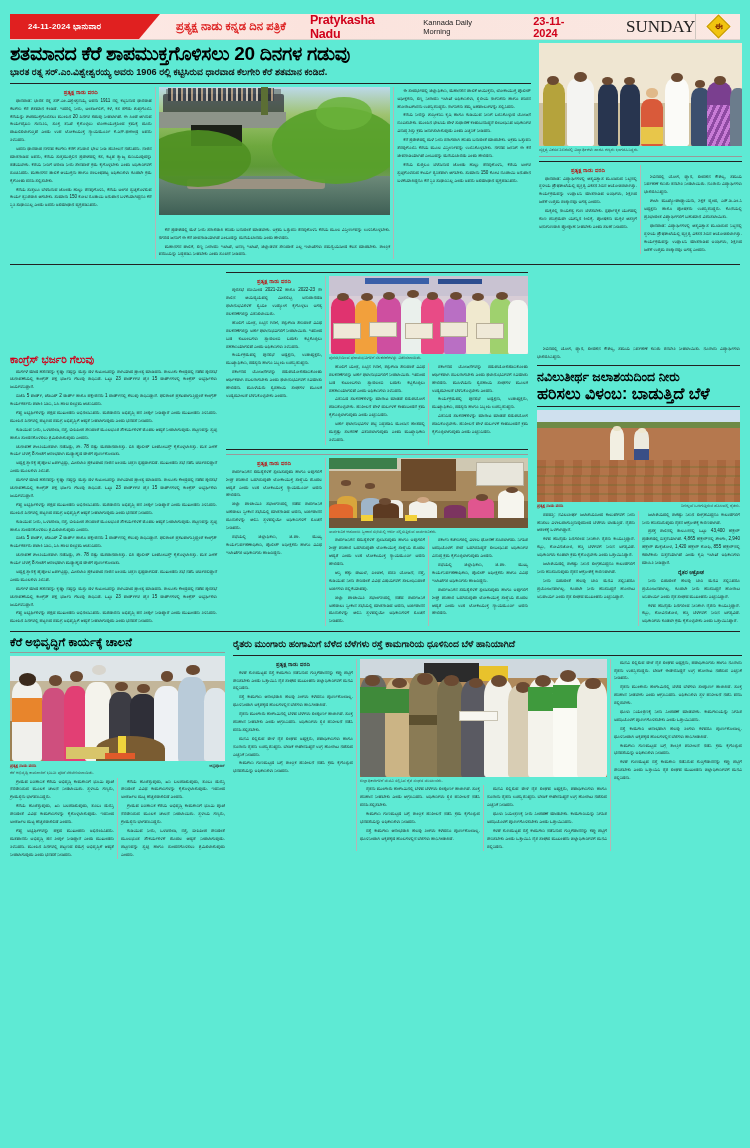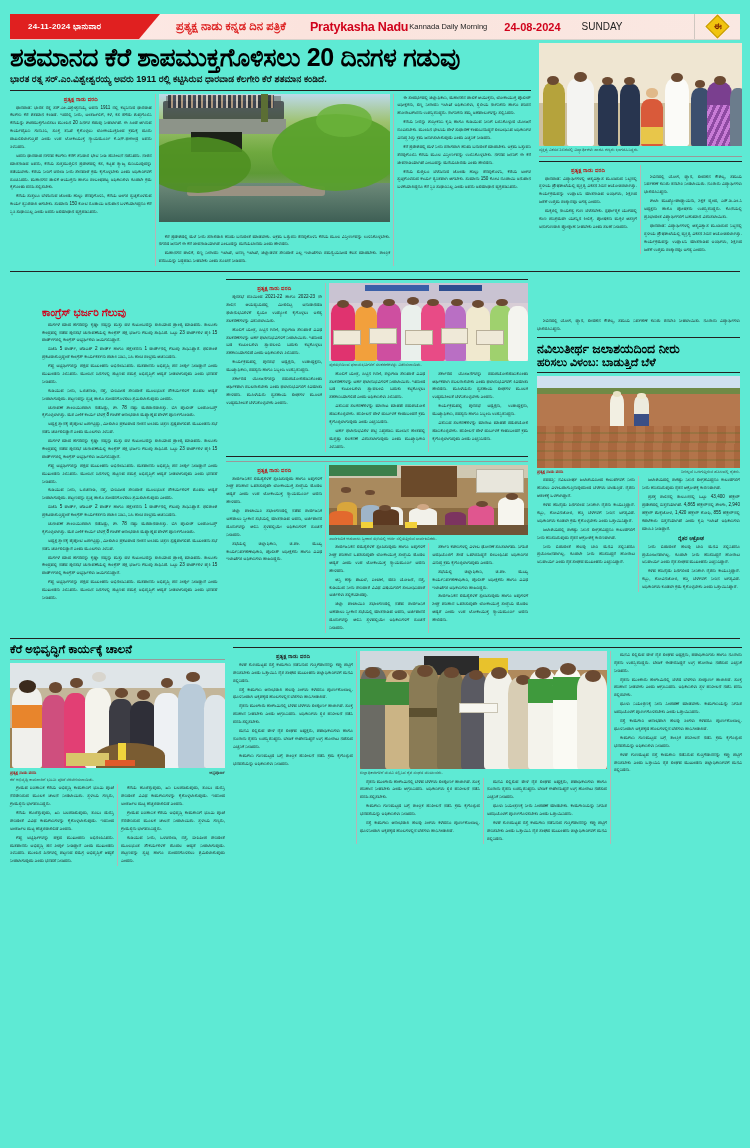--- a/index.html
+++ b/index.html
@@ -39,46 +39,46 @@
     white-space:nowrap;
   }
   .mh-kan {
     color:#d22;
     font-size:11.5px; font-weight:bold;
     display:flex; align-items:center;
     padding:0 10px 0 16px;
     white-space:nowrap;
   }
   .mh-eng-wrap{
-    display:flex; align-items:baseline; gap:1px;
+    display:flex; align-items:baseline; gap:20px;
     padding-left:14px;
   }
   .mh-eng { color:#d0021b; font-size:12.5px; font-weight:bold; letter-spacing:-.2px; align-self:center;}
   .mh-eng-sub { color:#222; font-size:7.5px; align-self:center;}
   .mh-date2 { color:#d0021b; font-size:11px; font-weight:bold; margin-left:16px; align-self:center;}
-  .mh-day { color:#222; font-size:10px; font-family:Liberation Sans, sans-serif; margin-left:20px; align-self:center;}
+  .mh-day { color:#222; font-size:17px; font-family:Liberation Serif, serif; margin-left:20px; align-self:center;}
   .mh-spacer { flex:1; }
   .mh-logo-cell{
     width:46px; border-left:1px solid #cfc7c0;
     display:flex; align-items:center; justify-content:center;
   }
   .mh-logo{
     width:17px;height:17px;background:#f1c40f;
     transform:rotate(45deg);
     display:flex;align-items:center;justify-content:center;
     border:1px solid #c49a06;
   }
   .mh-logo span{ transform:rotate(-45deg); font-size:9px; color:#7a1f00; font-weight:bold;}
 
   
   .rule { border-top:1.6px solid #222; margin:3px 0; }
   .rule-thin { border-top:1px solid #999; margin:3px 0; }
 
   .hl-main {
-    font-size:25px; font-weight:bold; line-height:1.12;
+    font-size:19px; font-weight:bold; line-height:1.12;
     letter-spacing:-.3px; color:#000;
   }
   .hl-sub {
     font-size:9.2px; font-weight:bold; line-height:1.25; margin-top:3px; color:#111;
   }
   .hl-sec {
     font-size:16.5px; font-weight:bold; line-height:1.12; color:#000;
   }
   .hl-sec-sm { font-size:13.5px; font-weight:bold; line-height:1.15; color:#000;}
   .hl-red { font-size:10.5px; font-weight:bold; color:#d0021b; line-height:1.2;}
@@ -122,36 +122,36 @@
 <body>
 
 <div class="page">
 
   <div class="masthead">
     <div class="mh-date-tab">24-11-2024 ಭಾನುವಾರ</div>
     <div class="mh-kan">ಪ್ರತ್ಯಕ್ಷ ನಾಡು ಕನ್ನಡ ದಿನ ಪತ್ರಿಕೆ</div>
     <div class="mh-eng-wrap">
       <div class="mh-eng">Pratykasha Nadu</div>
       <div class="mh-eng-sub">Kannada Daily Morning</div>
-      <div class="mh-date2">24-08-2024</div>
+      <div class="mh-date2">23-11-2024</div>
       <div class="mh-day">SUNDAY</div>
     </div>
     <div class="mh-spacer"></div>
     <div class="mh-logo-cell">
       <div class="mh-logo">
           <span>ಈ</span>
         </div>
     </div>
   </div>
 
   <div class="band" style="margin-top:3px;">
 
     <div style="width:521px;">
       <div class="hl-main">ಶತಮಾನದ ಕೆರೆ ಶಾಪಮುಕ್ತಗೊಳಿಸಲು 20 ದಿನಗಳ ಗಡುವು</div>
-      <div class="hl-sub">ಭಾರತ ರತ್ನ ಸರ್.ಎಂ.ವಿಶ್ವೇಶ್ವರಯ್ಯ ಅವರು 1911 ರಲ್ಲಿ ಕಟ್ಟಿಸಿರುವ ಧಾರವಾಡ ಕೆಲಗೇರಿ ಕೆರೆ ಶತಮಾನ ಕಂಡಿದೆ.</div>
+      <div class="hl-sub">ಭಾರತ ರತ್ನ ಸರ್.ಎಂ.ವಿಶ್ವೇಶ್ವರಯ್ಯ ಅವರು 1906 ರಲ್ಲಿ ಕಟ್ಟಿಸಿರುವ ಧಾರವಾಡ ಕೆಲಗೇರಿ ಕೆರೆ ಶತಮಾನ ಕಂಡಿದೆ.</div>
       <div class="rule" style="margin-top:4px;"></div>
 
       <div class="band" style="align-items:flex-start;">
 
         <div style="width:142px;">
           <div class="byline">ಪ್ರತ್ಯಕ್ಷ ನಾಡು ವರದಿ</div>
           <div class="body-txt">
             <p>ಧಾರವಾಡ: ಭಾರತ ರತ್ನ ಸರ್.ಎಂ.ವಿಶ್ವೇಶ್ವರಯ್ಯ ಅವರು 1911 ರಲ್ಲಿ ಕಟ್ಟಿಸಿರುವ ಧಾರವಾಡ ಕೆಲಗೇರಿ ಕೆರೆ ಶತಮಾನ ಕಂಡಿದೆ. ಇದರಲ್ಲಿ ನೀರು, ಅಂತರ್ಜಲಿಗೆ, ಕಳೆ, ಕಸ ತೆಗೆದು ಶುದ್ಧಗೊಳಿಸಿ ಕೆರೆಯನ್ನು ಶಾಪಮುಕ್ತಗೊಳಿಸಲು ಮುಂದಿನ 20 ದಿನಗಳ ಗಡುವು ನೀಡಲಾಗಿದೆ. ಈ ಹಿಂದೆ ಆಗಿರುವ ಕಾರ್ಯವೈಖರಿ ಗುರುತಿಸಿ, ಸೂಕ್ತ ತನಿಖೆ ಕೈಗೊಳ್ಳಲು ಲೋಕಾಯುಕ್ತದಿಂದ ಕ್ರಮಕ್ಕೆ ದೂರು ದಾಖಲಿಸಲಾಗುತ್ತಿದೆ ಎಂದು ಉಪ ಲೋಕಾಯುಕ್ತ ನ್ಯಾಯಮೂರ್ತಿ ಕೆ.ಎನ್.ಫಣೀಂದ್ರ ಅವರು ತಿಳಿಸಿದರು.</p>
             <p>ಅವರು ಧಾರವಾಡ ನಗರದ ಕೆಲಗೇರಿ ಕೆರೆಗೆ ಶನಿವಾರ ಭೇಟಿ ನೀಡಿ ಪರಿಶೀಲನೆ ನಡೆಸಿದರು. ನಂತರ ಮಾತನಾಡಿದ ಅವರು, ಕೆರೆಯ ಸುತ್ತಮುತ್ತಲಿನ ಪ್ರದೇಶದಲ್ಲಿ ಕಸ, ಕಟ್ಟಡ ತ್ಯಾಜ್ಯ ಸುರಿಯುವುದನ್ನು ತಡೆಯಬೇಕು. ಕೆರೆಯ ನೀರಿಗೆ ಚರಂಡಿ ನೀರು ಸೇರದಂತೆ ಕ್ರಮ ಕೈಗೊಳ್ಳಬೇಕು ಎಂದು ಅಧಿಕಾರಿಗಳಿಗೆ ಸೂಚಿಸಿದರು. ಮಹಾನಗರ ಪಾಲಿಕೆ ಆಯುಕ್ತರು ಹಾಗೂ ಸಂಬಂಧಪಟ್ಟ ಅಧಿಕಾರಿಗಳು ಕೂಡಲೇ ಕ್ರಮ ಕೈಗೊಂಡು ವರದಿ ಸಲ್ಲಿಸಬೇಕು.</p>
             <p>ಕೆರೆಯ ಸುತ್ತಲೂ ಬೆಳೆದಿರುವ ಜೊಂಡು ಹುಲ್ಲು ತೆರವುಗೊಳಿಸಿ, ಕೆರೆಯ ಅಂಗಳ ಸ್ವಚ್ಛಗೊಳಿಸುವ ಕಾರ್ಯ ತ್ವರಿತವಾಗಿ ಆಗಬೇಕು. ಸುಮಾರು 150 ಕೋಟಿ ರೂಪಾಯಿ ಅನುದಾನ ಬಳಕೆಯಾಗಿದ್ದರೂ ಕೆರೆ ಸ್ಥಿತಿ ಸುಧಾರಿಸಿಲ್ಲ ಎಂದು ಅವರು ಅಸಮಾಧಾನ ವ್ಯಕ್ತಪಡಿಸಿದರು.</p>
@@ -236,21 +236,21 @@
             <p>ಶಾಲಾ ಮುಖ್ಯೋಪಾಧ್ಯಾಯರು, ಶಿಕ್ಷಕ ವೃಂದ, ಎಸ್.ಡಿ.ಎಂ.ಸಿ ಅಧ್ಯಕ್ಷರು ಹಾಗೂ ಪೋಷಕರು ಉಪಸ್ಥಿತರಿದ್ದರು. ಕೊನೆಯಲ್ಲಿ ಪ್ರತಿಭಾವಂತ ವಿದ್ಯಾರ್ಥಿಗಳಿಗೆ ಬಹುಮಾನ ವಿತರಿಸಲಾಯಿತು.</p>
             <p>ಧಾರವಾಡ: ವಿದ್ಯಾರ್ಥಿಗಳಲ್ಲಿ ಆತ್ಮವಿಶ್ವಾಸ ಮೂಡಿಸುವ ನಿಟ್ಟಿನಲ್ಲಿ ಸ್ಥಳೀಯ ಪ್ರೌಢಶಾಲೆಯಲ್ಲಿ ವ್ಯಕ್ತಿತ್ವ ವಿಕಸನ ಶಿಬಿರ ಆಯೋಜಿಸಲಾಗಿತ್ತು. ಕಾರ್ಯಕ್ರಮವನ್ನು ಉದ್ಘಾಟಿಸಿ ಮಾತನಾಡಿದ ಅತಿಥಿಗಳು, ಶಿಕ್ಷಣದ ಜತೆಗೆ ಉತ್ತಮ ಸಂಸ್ಕಾರವೂ ಅಗತ್ಯ ಎಂದರು.</p>
           </div>
         </div>
       </div>
     </div>
   </div>
 
   <div class="sep-h" style="margin-top:5px;"></div>
 
-  <div class="band" style="align-items:center;margin-left:32px;">
+  <div class="band" style="align-items:flex-end;">
 
     <div style="width:215px;">
       <div class="hl-red">ಕಾಂಗ್ರೆಸ್ ಭರ್ಜರಿ ಗೆಲುವು</div>
       <div class="body-txt" style="margin-top:2px;">
         <p>ದುರ್ಗಳೆ ಮಾದ ಹಗರವನ್ನು ಕೃಷ್ಣಾ ನದ್ಯನ್ನು ಮತ್ತು ದಳ ಕುಟುಂಬವನ್ನು ಸಾಗಿಯಾದ ಪ್ರಾಂತ್ಯ ಮಾಡಿದರು. ತಾಲೂಕು ಕೇಂದ್ರದಲ್ಲಿ ನಡೆದ ಪುರಸಭೆ ಚುನಾವಣೆಯಲ್ಲಿ ಕಾಂಗ್ರೆಸ್ ಪಕ್ಷ ಭರ್ಜರಿ ಗೆಲುವು ಸಾಧಿಸಿದೆ. ಒಟ್ಟು 23 ವಾರ್ಡ್‌ಗಳ ಪೈಕಿ 15 ವಾರ್ಡ್‌ಗಳಲ್ಲಿ ಕಾಂಗ್ರೆಸ್ ಅಭ್ಯರ್ಥಿಗಳು ಜಯಗಳಿಸಿದ್ದಾರೆ.</p>
         <p>ಬಿಜೆಪಿ 5 ವಾರ್ಡ್, ಜೆಡಿಎಸ್ 2 ವಾರ್ಡ್ ಹಾಗೂ ಪಕ್ಷೇತರರು 1 ವಾರ್ಡ್‌ನಲ್ಲಿ ಗೆಲುವು ಸಾಧಿಸಿದ್ದಾರೆ. ಫಲಿತಾಂಶ ಪ್ರಕಟವಾಗುತ್ತಿದ್ದಂತೆ ಕಾಂಗ್ರೆಸ್ ಕಾರ್ಯಕರ್ತರು ಪಟಾಕಿ ಸಿಡಿಸಿ, ಸಿಹಿ ಹಂಚಿ ಸಂಭ್ರಮ ಆಚರಿಸಿದರು.</p>
         <p>ಗೆದ್ದ ಅಭ್ಯರ್ಥಿಗಳನ್ನು ಪಕ್ಷದ ಮುಖಂಡರು ಅಭಿನಂದಿಸಿದರು. ಮತದಾರರು ಅಭಿವೃದ್ಧಿ ಪರ ತೀರ್ಪು ನೀಡಿದ್ದಾರೆ ಎಂದು ಮುಖಂಡರು ತಿಳಿಸಿದರು. ಮುಂದಿನ ದಿನಗಳಲ್ಲಿ ಪಟ್ಟಣದ ಸಮಗ್ರ ಅಭಿವೃದ್ಧಿಗೆ ಆದ್ಯತೆ ನೀಡಲಾಗುವುದು ಎಂದು ಭರವಸೆ ನೀಡಿದರು.</p>
         <p>ಕುಡಿಯುವ ನೀರು, ಒಳಚರಂಡಿ, ರಸ್ತೆ, ಬೀದಿದೀಪ ಸೇರಿದಂತೆ ಮೂಲಭೂತ ಸೌಕರ್ಯಗಳಿಗೆ ಮೊದಲ ಆದ್ಯತೆ ನೀಡಲಾಗುವುದು. ಪಟ್ಟಣವನ್ನು ಸ್ವಚ್ಛ ಹಾಗೂ ಸುಂದರಗೊಳಿಸಲು ಶ್ರಮಿಸಲಾಗುವುದು ಎಂದರು.</p>
         <p>ಚುನಾವಣೆ ಶಾಂತಿಯುತವಾಗಿ ನಡೆದಿದ್ದು, ಶೇ. 78 ರಷ್ಟು ಮತದಾನವಾಗಿತ್ತು. ಬಿಗಿ ಪೊಲೀಸ್ ಬಂದೋಬಸ್ತ್ ಕೈಗೊಳ್ಳಲಾಗಿತ್ತು. ಮತ ಎಣಿಕೆ ಕಾರ್ಯ ಬೆಳಗ್ಗೆ 8 ಗಂಟೆಗೆ ಆರಂಭವಾಗಿ ಮಧ್ಯಾಹ್ನದ ವೇಳೆಗೆ ಪೂರ್ಣಗೊಂಡಿತು.</p>
         <p>ಅಧ್ಯಕ್ಷ ಸ್ಥಾನಕ್ಕೆ ಪೈಪೋಟಿ ಏರ್ಪಟ್ಟಿದ್ದು, ಮೀಸಲಾತಿ ಪ್ರಕಟವಾದ ನಂತರ ಅಂತಿಮ ಚಿತ್ರಣ ಸ್ಪಷ್ಟವಾಗಲಿದೆ. ಮುಖಂಡರು ಸಭೆ ನಡೆಸಿ ಚರ್ಚಿಸಲಿದ್ದಾರೆ ಎಂದು ಮೂಲಗಳು ತಿಳಿಸಿವೆ.</p>
@@ -390,21 +390,21 @@
     </div>
 
     <div style="width:1px;background:#222;margin:0 4px;"></div>
 
     <div style="width:203px;">
       <div class="body-txt" style="margin-bottom:3px;">
         <p>ಶಿಬಿರದಲ್ಲಿ ಯೋಗ, ಧ್ಯಾನ, ಸಂವಹನ ಕೌಶಲ್ಯ, ಸಮಯ ನಿರ್ವಹಣೆ ಕುರಿತು ತರಬೇತಿ ನೀಡಲಾಯಿತು. ನೂರಾರು ವಿದ್ಯಾರ್ಥಿಗಳು ಭಾಗವಹಿಸಿದ್ದರು.</p>
       </div>
       <div class="sep-h"></div>
       <div class="hl-sec-sm" style="font-size:12.5px;">ನವಿಲುತೀರ್ಥ ಜಲಾಶಯದಿಂದ ನೀರು</div>
-      <div class="hl-sec-sm" style="font-size:11px;">ಹರಿಸಲು ವಿಳಂಬ: ಬಾಡುತ್ತಿದೆ ಬೆಳೆ</div>
+      <div class="hl-sec-sm" style="font-size:16px;">ಹರಿಸಲು ವಿಳಂಬ: ಬಾಡುತ್ತಿದೆ ಬೆಳೆ</div>
       <div class="rule" style="margin-top:3px;"></div>
       <div class="photo ph-field" style="height:92px;width:100%;">
         <div style="position:absolute;inset:0;background:linear-gradient(#cfe0ee 0 13%,#7f9452 13% 19%,#b5784e 19% 100%);"></div>
         <div style="position:absolute;left:0;top:13%;width:100%;height:7%;background:#6f8a46;"></div>
         <div class="fig" style="left:36%;bottom:46%;width:7%;height:34%;background:#f2efe2;border-radius:30% 30% 0 0;"></div>
         <div class="head" style="left:37.5%;bottom:77%;width:4%;height:6%;background:#e8e2c6;"></div>
         <div class="fig" style="left:48%;bottom:46%;width:7%;height:32%;background:#eceade;border-radius:30% 30% 0 0;"></div>
         <div class="head" style="left:49.5%;bottom:75%;width:4%;height:6%;background:#efe8cf;"></div>
         <div style="position:absolute;left:48%;bottom:46%;width:7%;height:12%;background:#3a4f86;"></div>
         <div style="position:absolute;left:0;bottom:0;width:100%;height:46%;
@@ -493,20 +493,21 @@
             <p>ಗ್ರಾಮದ ಐತಿಹಾಸಿಕ ಕೆರೆಯ ಅಭಿವೃದ್ಧಿ ಕಾಮಗಾರಿಗೆ ಭೂಮಿ ಪೂಜೆ ನೆರವೇರಿಸುವ ಮೂಲಕ ಚಾಲನೆ ನೀಡಲಾಯಿತು. ಸ್ಥಳೀಯ ಗಣ್ಯರು, ಗ್ರಾಮಸ್ಥರು ಭಾಗವಹಿಸಿದ್ದರು.</p>
             <p>ಕುಡಿಯುವ ನೀರು, ಒಳಚರಂಡಿ, ರಸ್ತೆ, ಬೀದಿದೀಪ ಸೇರಿದಂತೆ ಮೂಲಭೂತ ಸೌಕರ್ಯಗಳಿಗೆ ಮೊದಲ ಆದ್ಯತೆ ನೀಡಲಾಗುವುದು. ಪಟ್ಟಣವನ್ನು ಸ್ವಚ್ಛ ಹಾಗೂ ಸುಂದರಗೊಳಿಸಲು ಶ್ರಮಿಸಲಾಗುವುದು ಎಂದರು.</p>
           </div>
         </div>
       </div>
     </div>
 
     <div style="width:1px;background:#222;margin:0 4px;"></div>
 
     <div style="width:511px;">
+      <div class="hl-sub">ರೈತರು ಮುಂಗಾರು ಹಂಗಾಮಿಗೆ ಬೆಳೆದ ಬೆಳೆಗಳು ರಸ್ತೆ ಕಾಮಗಾರಿಯ ಧೂಳಿನಿಂದ ಬೆಳೆ ಹಾನಿಯಾಗಿದೆ</div>
       <div class="rule" style="margin-top:4px;"></div>
       <div class="band" style="align-items:flex-start;">
         <div style="width:120px;">
           <div class="byline byline-dark">ಪ್ರತ್ಯಕ್ಷ ನಾಡು ವರದಿ</div>
           <div class="body-txt">
             <p>ಕಳಪೆ ಗುಣಮಟ್ಟದ ರಸ್ತೆ ಕಾಮಗಾರಿ ನಡೆಸಿರುವ ಗುತ್ತಿಗೆದಾರರನ್ನು ಕಪ್ಪು ಪಟ್ಟಿಗೆ ಸೇರಿಸಬೇಕು ಎಂದು ಒತ್ತಾಯಿಸಿ ರೈತ ಸಂಘದ ಮುಖಂಡರು ಜಿಲ್ಲಾಧಿಕಾರಿಗಳಿಗೆ ಮನವಿ ಸಲ್ಲಿಸಿದರು.</p>
             <p>ರಸ್ತೆ ಕಾಮಗಾರಿ ಆರಂಭವಾಗಿ ಹಲವು ತಿಂಗಳು ಕಳೆದರೂ ಪೂರ್ಣಗೊಂಡಿಲ್ಲ. ಧೂಳಿನಿಂದಾಗಿ ಅಕ್ಕಪಕ್ಕದ ಹೊಲಗಳಲ್ಲಿನ ಬೆಳೆಗಳು ಹಾನಿಗೀಡಾಗಿವೆ.</p>
             <p>ರೈತರು ಮುಂಗಾರು ಹಂಗಾಮಿನಲ್ಲಿ ಬೆಳೆದ ಬೆಳೆಗಳು ಸಂಪೂರ್ಣ ಹಾಳಾಗಿವೆ. ಸೂಕ್ತ ಪರಿಹಾರ ನೀಡಬೇಕು ಎಂದು ಆಗ್ರಹಿಸಿದರು. ಅಧಿಕಾರಿಗಳು ಸ್ಥಳ ಪರಿಶೀಲನೆ ನಡೆಸಿ ವರದಿ ಸಲ್ಲಿಸಬೇಕು.</p>
             <p>ಮನವಿ ಸಲ್ಲಿಸುವ ವೇಳೆ ರೈತ ಸಂಘದ ಅಧ್ಯಕ್ಷರು, ಪದಾಧಿಕಾರಿಗಳು ಹಾಗೂ ನೂರಾರು ರೈತರು ಉಪಸ್ಥಿತರಿದ್ದರು. ಬೇಡಿಕೆ ಈಡೇರದಿದ್ದರೆ ಉಗ್ರ ಹೋರಾಟ ನಡೆಸುವ ಎಚ್ಚರಿಕೆ ನೀಡಿದರು.</p>
             <p>ಕಾಮಗಾರಿ ಗುಣಮಟ್ಟದ ಬಗ್ಗೆ ತಾಂತ್ರಿಕ ಪರಿಶೀಲನೆ ನಡೆಸಿ ಕ್ರಮ ಕೈಗೊಳ್ಳುವ ಭರವಸೆಯನ್ನು ಅಧಿಕಾರಿಗಳು ನೀಡಿದರು.</p>

